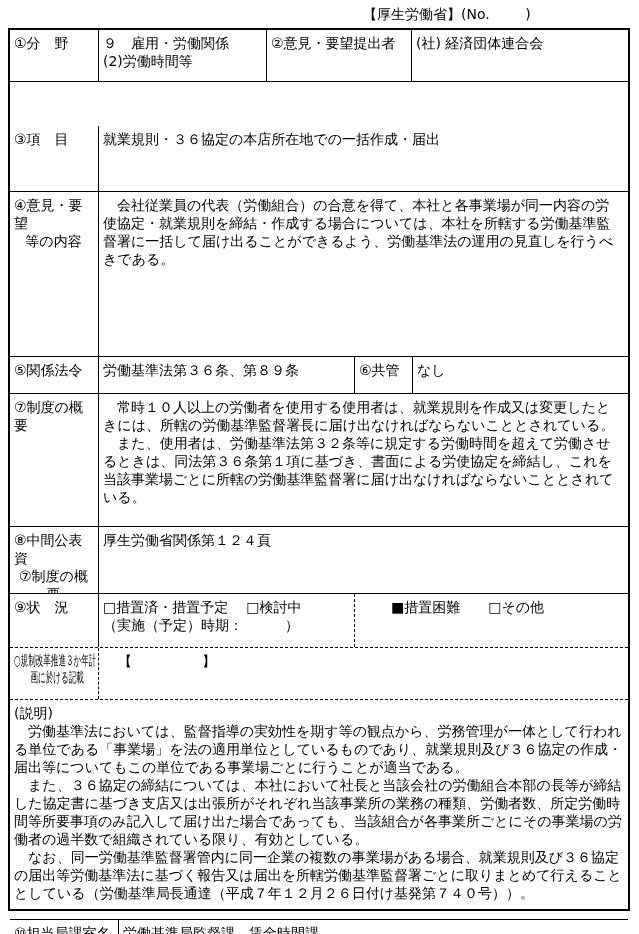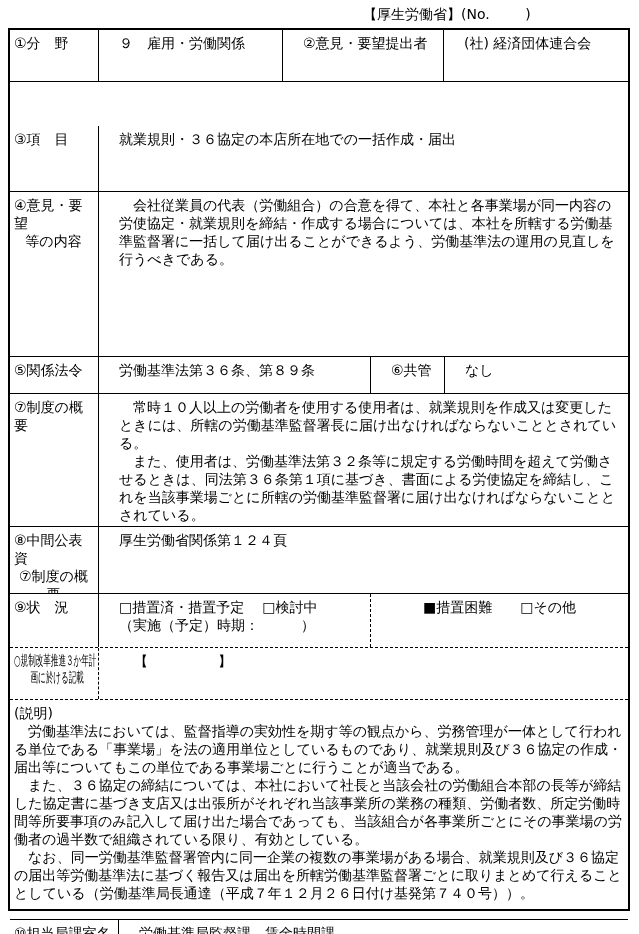--- a/index.html
+++ b/index.html
@@ -6,21 +6,21 @@
   .page{
     position:relative;width:639px;height:934px;background:#ffffff;
     font-family:"DejaVu Sans",sans-serif;font-size:14px;color:#000;
     overflow:hidden;
   }
   .header-note{position:absolute;top:6px;left:363px;white-space:pre;letter-spacing:0;}
   .doc-table{
     position:absolute;top:28px;left:8px;width:622px;height:883px;
     border:2px solid #000;box-sizing:border-box;display:flex;flex-direction:column;
   }
-  .row{display:flex;box-sizing:border-box;border-bottom:1px solid #000;overflow:hidden;gap:16px;}
+  .row{display:flex;box-sizing:border-box;border-bottom:1px solid #000;overflow:hidden;}
   .row:last-child{border-bottom:none;}
   .row-dashed{border-bottom:1px dashed #000;}
   .cell{box-sizing:border-box;border-right:1px solid #000;padding:4px 5px 2px 4px;line-height:18px;overflow:hidden;}
   .cell:last-child{border-right:none;}
   .cell-dashed{border-right:1px dashed #000;}
   .label-cell{width:89px;flex:0 0 89px;}
   .label-wide{width:109px;flex:0 0 109px;}
   .grow{flex:1 1 auto;}
   .center{text-align:center;}
   .para{word-break:normal;line-break:loose;}
@@ -54,20 +54,21 @@
 <div class="page">
 
   <div class="header-note">【厚生労働省】(No.        )</div>
 
   <div class="doc-table">
 
     <div class="row r1">
       <div class="cell label-cell">①分　野</div>
       <div class="cell c-168">
         <div>９　雇用・労働関係</div>
+        <div>(2)労働時間等</div>
       </div>
       <div class="cell c-145">②意見・要望提出者</div>
       <div class="cell grow">(社) 経済団体連合会</div>
     </div>
 
     <div class="row r2">
       <div class="cell label-cell">③項　目</div>
       <div class="cell grow para">就業規則・３６協定の本店所在地での一括作成・届出</div>
     </div>
 

